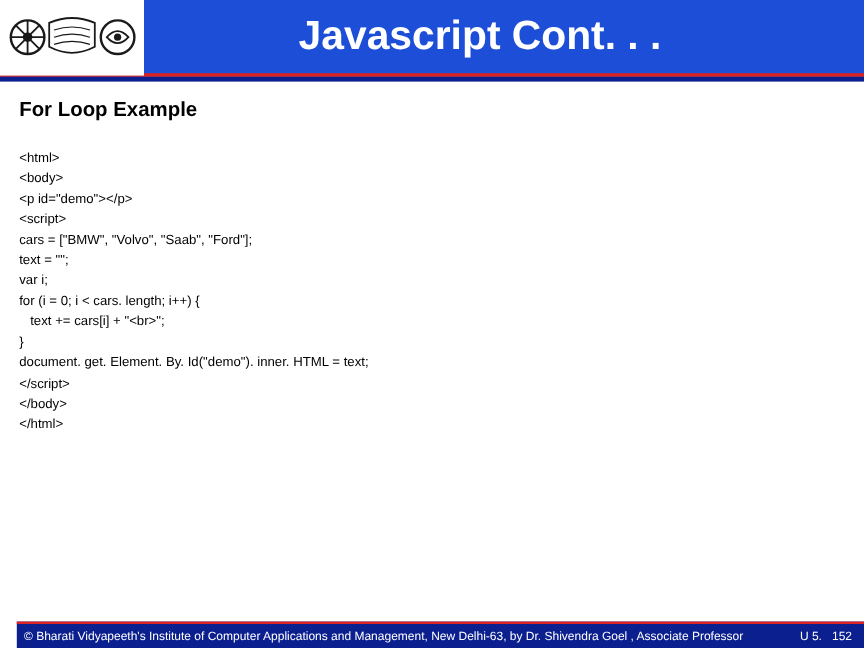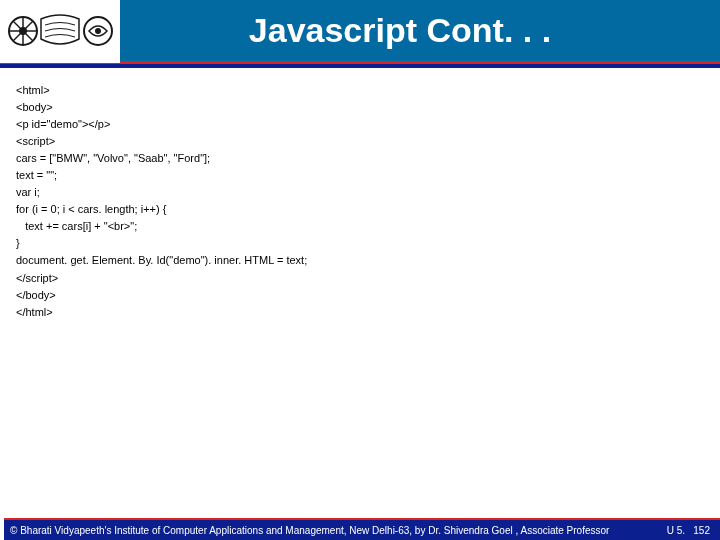--- a/index.html
+++ b/index.html
@@ -7,21 +7,21 @@
     width: 720px;
     height: 540px;
     background: #ffffff;
     font-family: Arial, Helvetica, sans-serif;
     position: relative;
     overflow: hidden;
   }
   .header-band {
     width: 100%;
     height: 64px;
-    background: #0369a1;
+    background: #1d4ed8;
     position: relative;
     display: flex;
     align-items: center;
     border-bottom: 3px solid #d22;
   }
   .header-band::after {
     content: "";
     display: block;
     position: absolute;
     left: 0; right: 0;
@@ -57,21 +57,21 @@
   }
   .code {
     font-size: 11px;
     line-height: 1.55;
     color: #000;
     font-family: Arial, Helvetica, sans-serif;
     white-space: pre;
   }
   .footer {
     position: absolute;
-    left: 4px; right: 0; bottom: 0;
+    left: 14px; right: 0; bottom: 0;
     height: 22px;
     background: #0b1f8f;
     border-top: 2px solid #d22;
     color: #fff;
     font-size: 10px;
     display: flex;
     align-items: center;
     padding: 0 6px;
   }
   .footer .copyright { flex: 1; }
@@ -95,20 +95,21 @@
       <path d="M40 20 Q55 15 70 20 M40 26 Q55 21 70 26 M40 32 Q55 27 70 32" fill="none" stroke="#1a1a1a" stroke-width="1"></path>
       <circle cx="93" cy="26" r="14" fill="none" stroke="#1a1a1a" stroke-width="2"></circle>
       <path d="M84 26 Q93 16 102 26 Q93 36 84 26 Z" fill="none" stroke="#1a1a1a" stroke-width="1.5"></path>
       <circle cx="93" cy="26" r="3" fill="#1a1a1a"></circle>
     </svg>
   </div>
   <div class="title">Javascript Cont. . .</div>
 </div>
 
 <div class="content">
+  <div class="section-heading">For Loop Example</div>
   <div class="code" id="code-block">&lt;html&gt;
 &lt;body&gt;
 &lt;p id="demo"&gt;&lt;/p&gt;
 &lt;script&gt;
 cars = ["BMW", "Volvo", "Saab", "Ford"];
 text = "";
 var i;
 for (i = 0; i &lt; cars. length; i++) {
    text += cars[i] + "&lt;br&gt;";
 }

